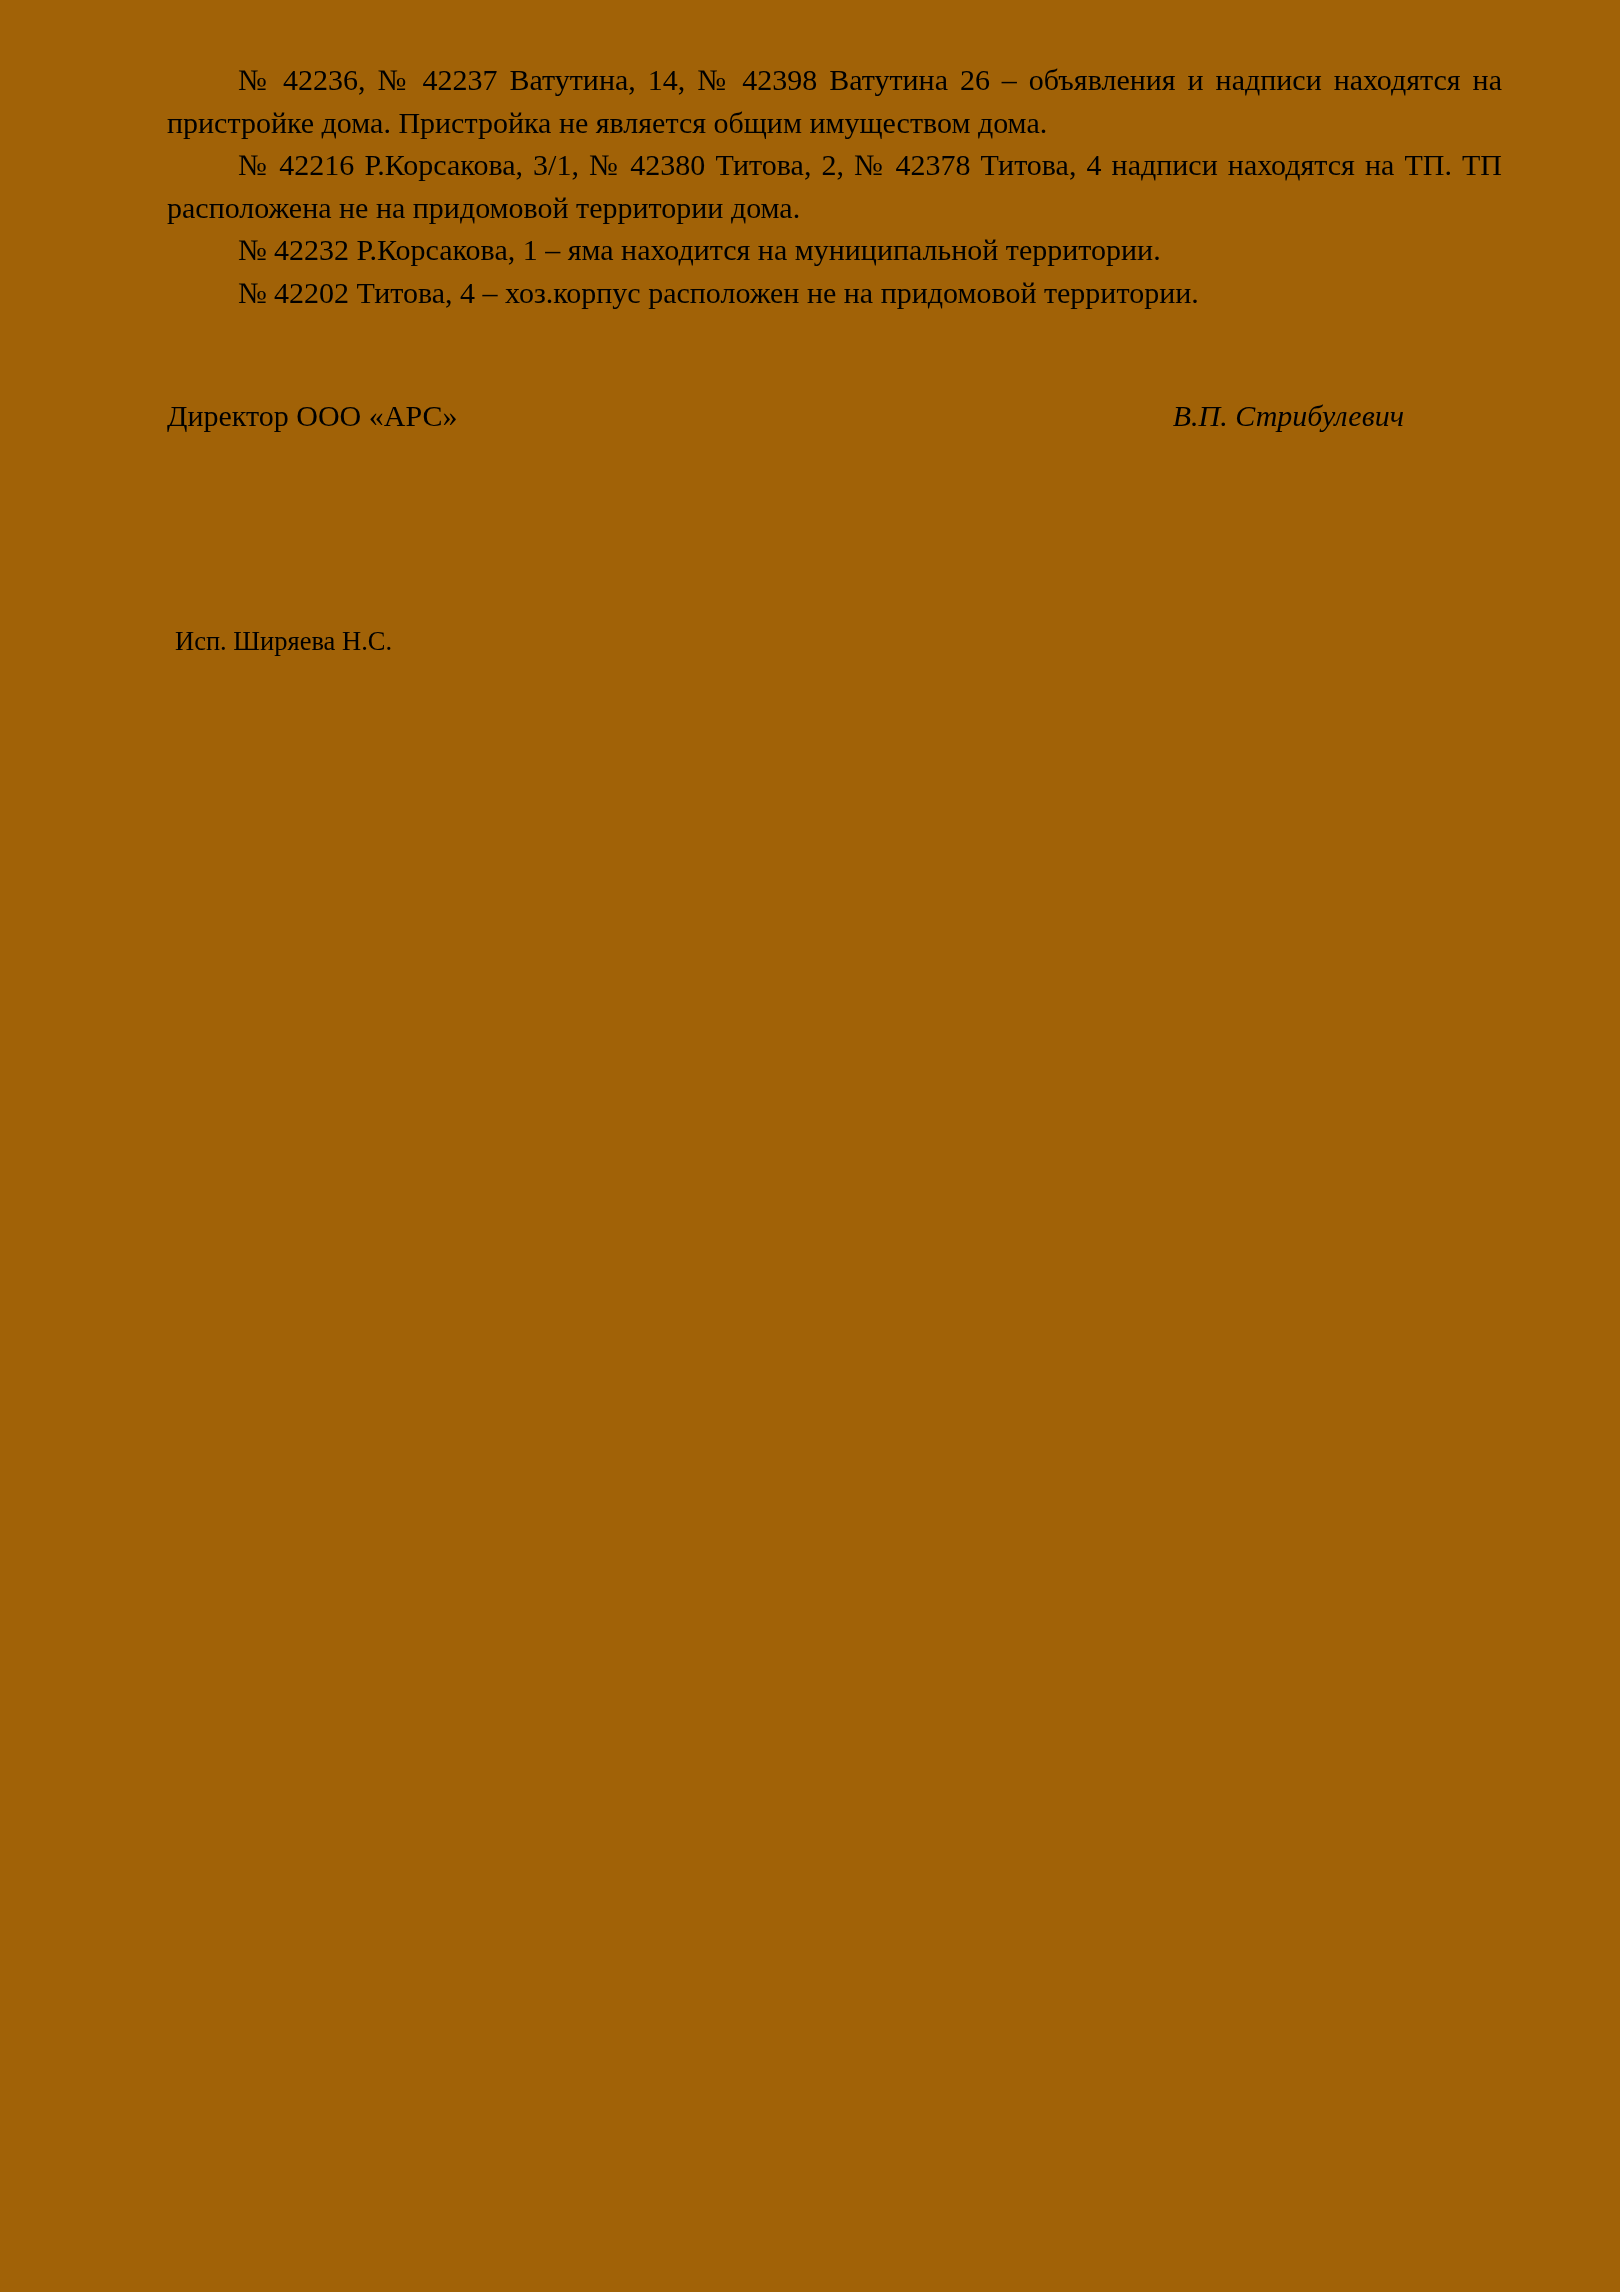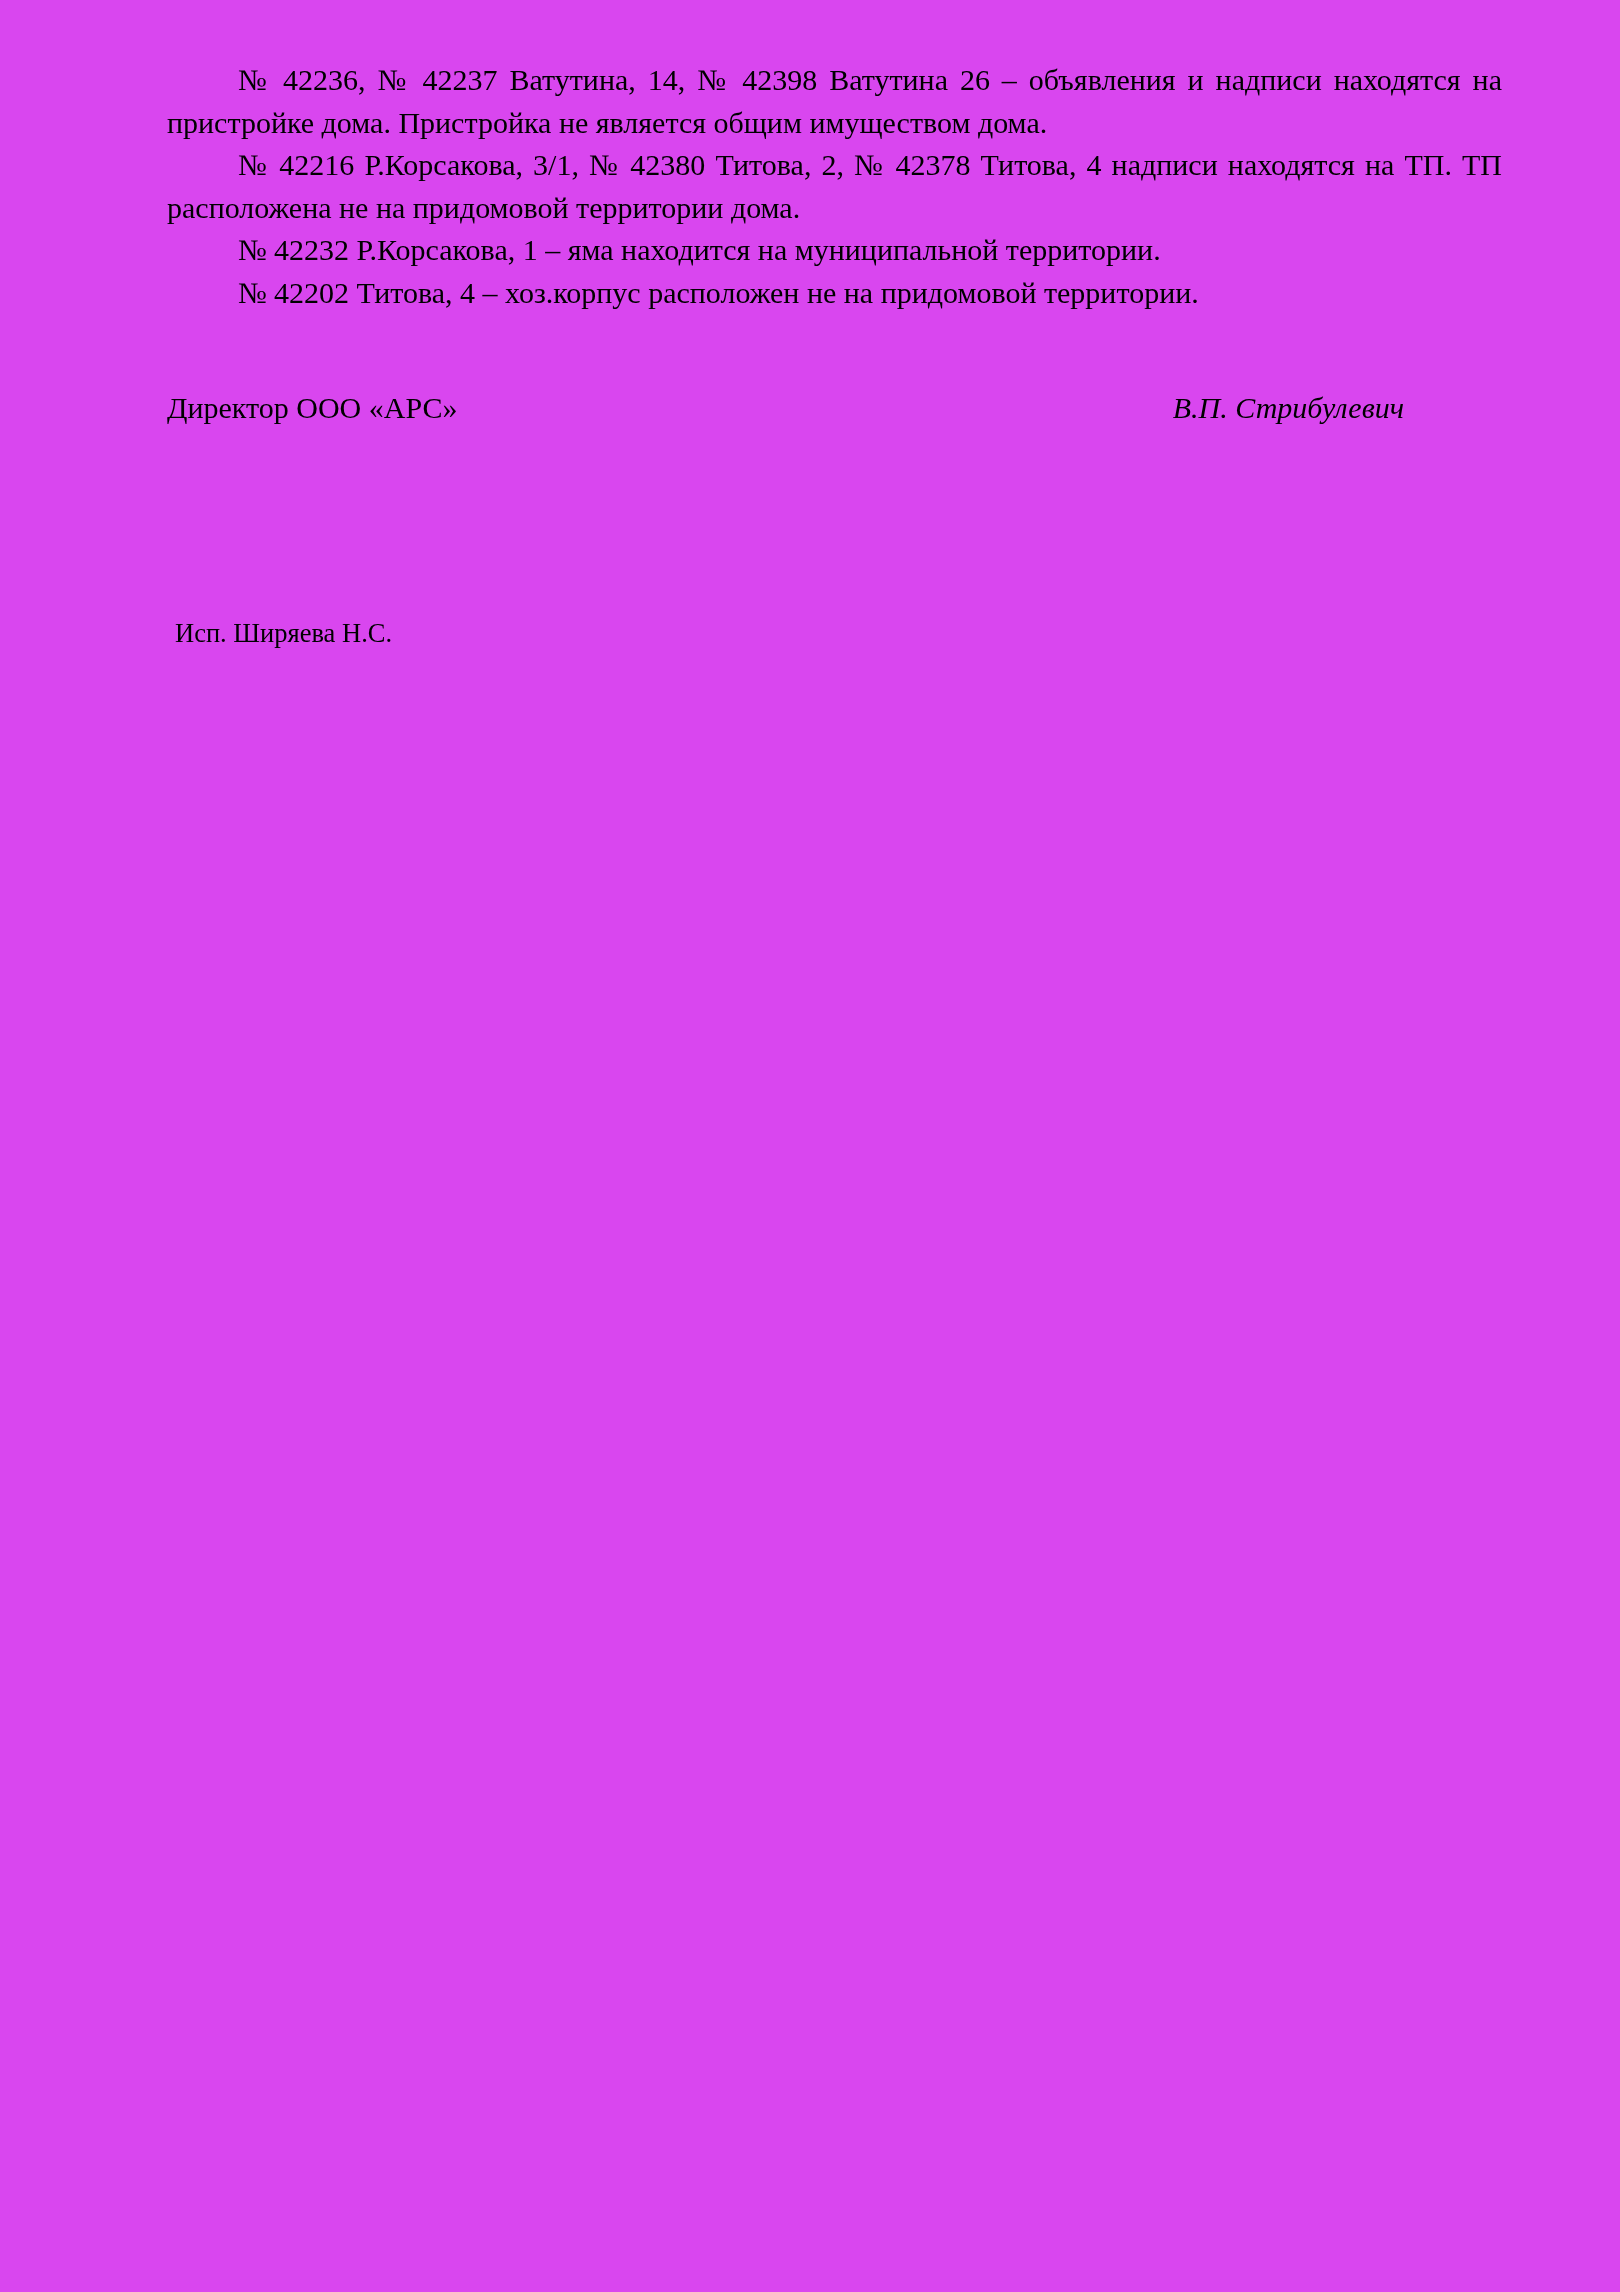--- a/index.html
+++ b/index.html
@@ -8,21 +8,21 @@
     background: #ffffff;
   }
   body {
     font-family: "Liberation Serif", "DejaVu Serif", serif;
     color: #000000;
   }
   .page {
     position: relative;
     width: 1620px;
     height: 2293px;
-    background: #d946ef;
+    background: #a16207;
     box-sizing: border-box;
     padding: 59px 118px 0 167px;
     overflow: hidden;
   }
   .body-text {
     font-size: 30px;
     line-height: 1.42;
     text-align: justify;
     text-justify: inter-word;
   }
@@ -40,20 +40,21 @@
     margin-top: 76px;
     display: flex;
     justify-content: space-between;
     align-items: baseline;
     font-size: 30px;
     padding-right: 98px;
   }
   .sig-left {
     white-space: nowrap;
     padding-left: 0px;
+    margin-top: 8px;
   }
   .sig-right {
     white-space: nowrap;
     font-style: italic;
   }
   .executor-block {
     margin-top: 191px;
     font-size: 26.5px;
     line-height: 1.32;
   }

